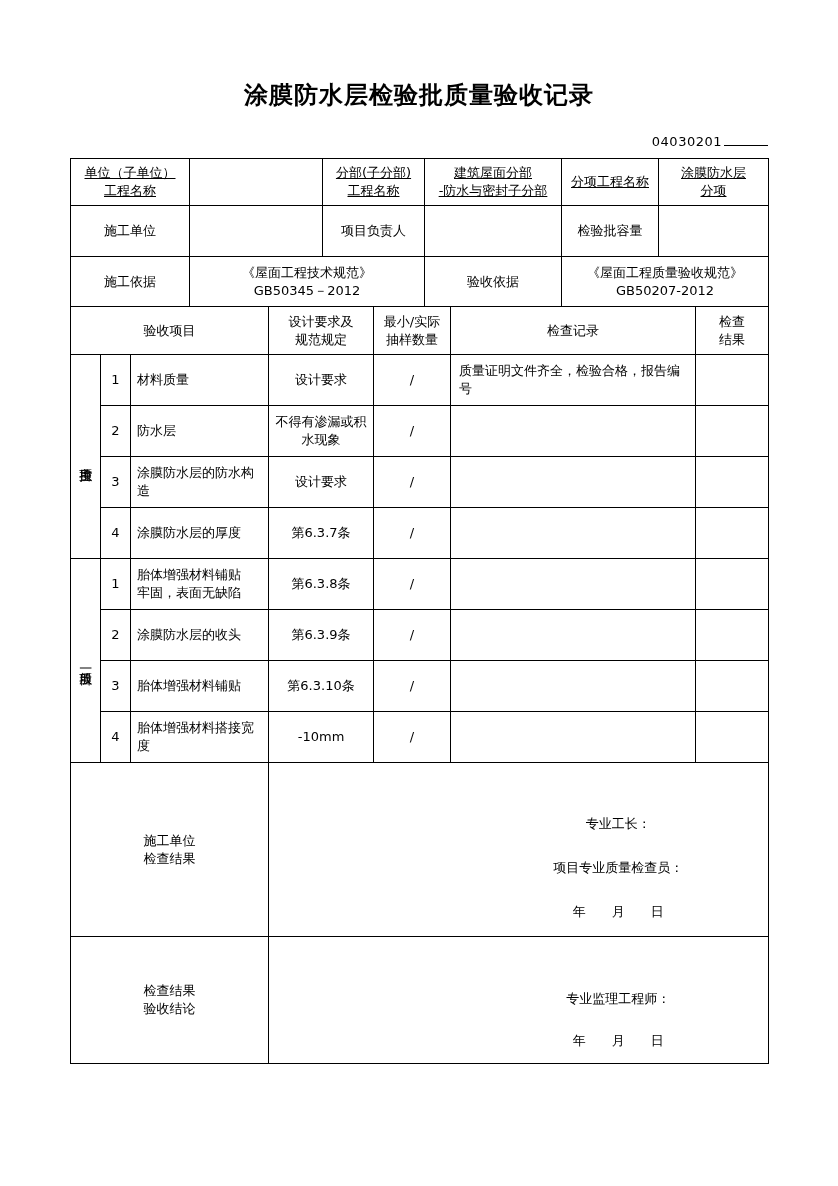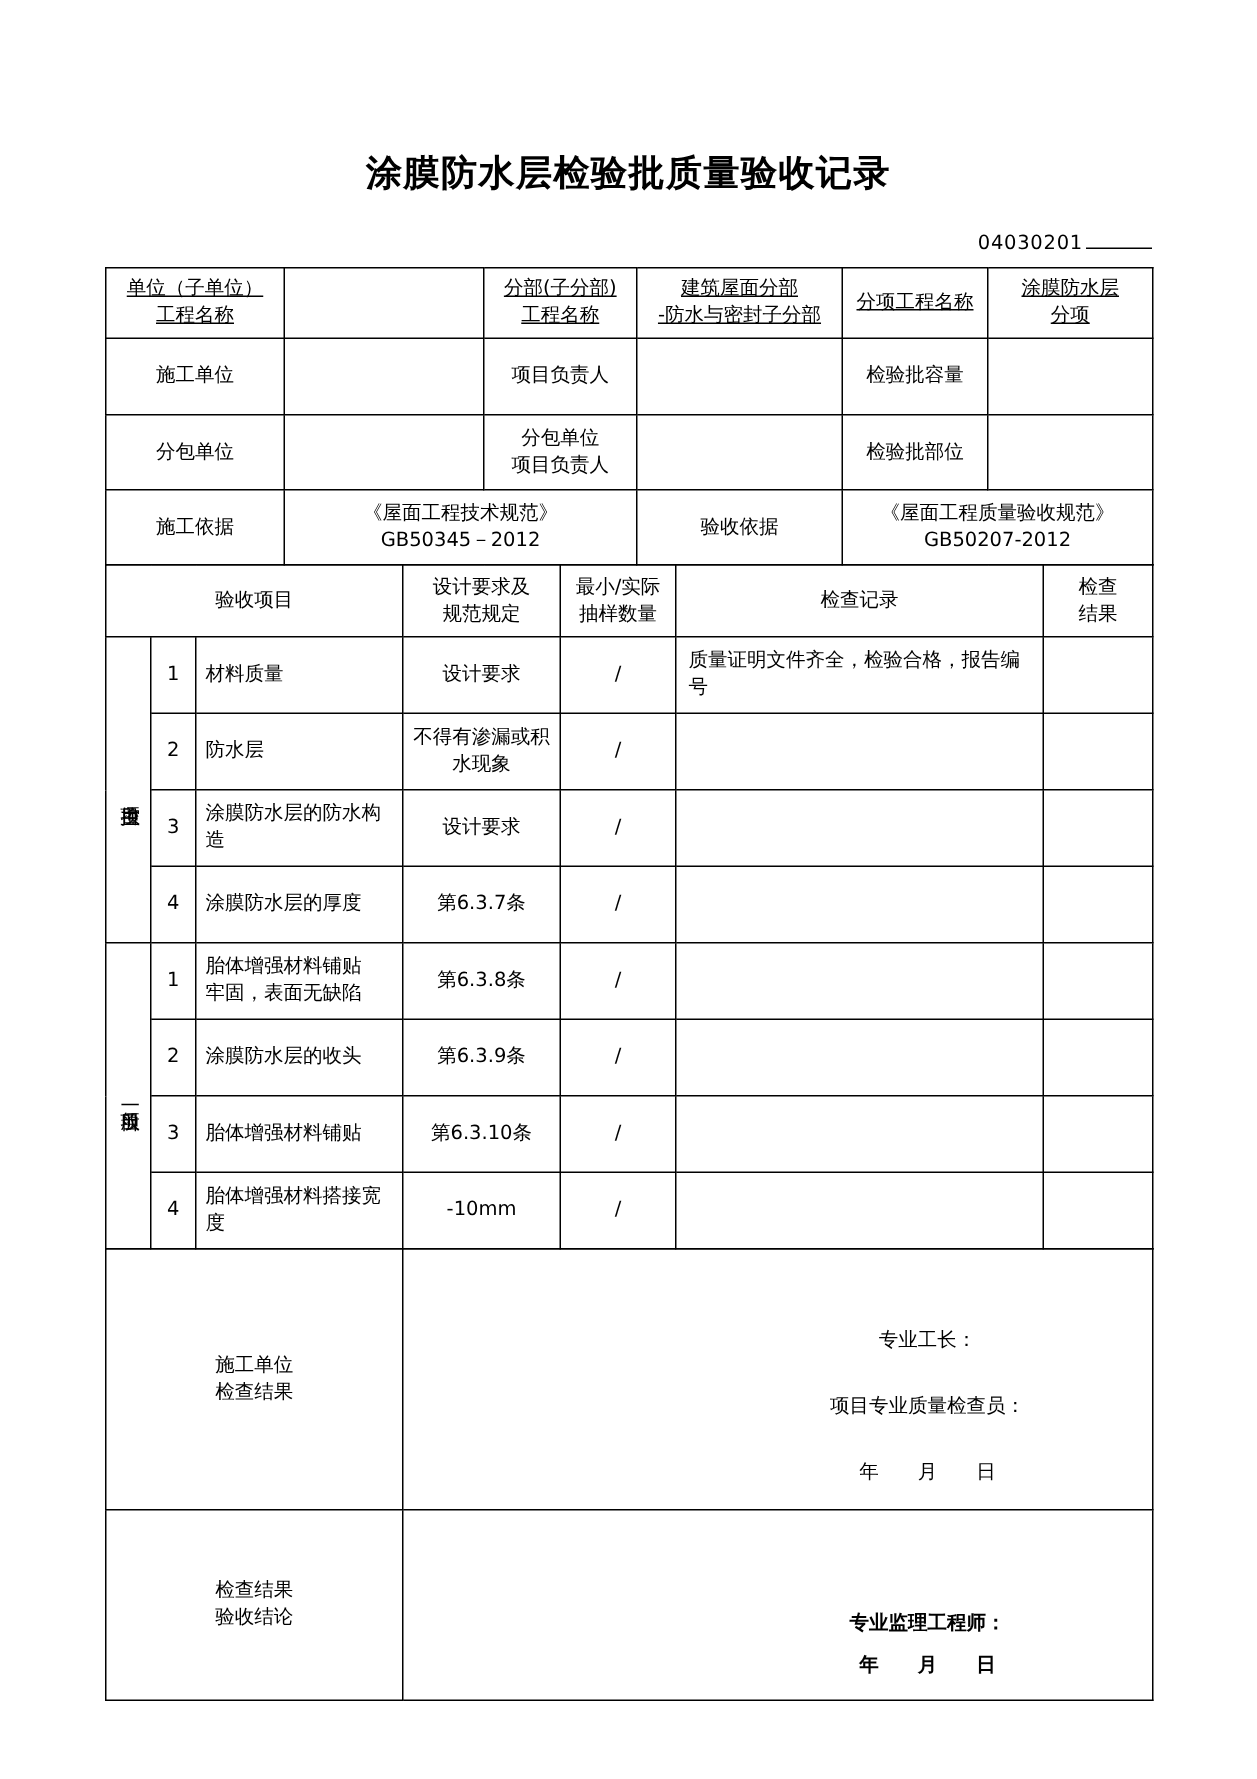--- a/index.html
+++ b/index.html
@@ -12,21 +12,20 @@
   }
   .page { width: 838px; height: 1186px; padding-top: 80px; }
 
   .title {
     text-align: center;
     font-size: 24px;
     font-weight: bold;
     letter-spacing: 1px;
     line-height: 30px;
     margin-bottom: 22px;
-    margin-top: 20px;
   }
 
   .form-number-row {
     width: 698px;
     margin: 0 auto 6px 70px;
     text-align: right;
     font-size: 13px;
     height: 20px;
     line-height: 20px;
   }
@@ -82,21 +81,21 @@
   .signoff-content { vertical-align: bottom; padding: 0; }
   .signoff-lines {
     margin-left: 40%;
     width: 60%;
     display: flex;
     flex-direction: column;
     gap: 28px;
     padding-bottom: 16px;
     text-align: center;
   }
-  .signoff-lines.short { gap: 12px; padding-bottom: 14px; font-weight: bold; }
+  .signoff-lines.short { gap: 26px; padding-bottom: 14px; }
   .signoff-line { line-height: 16px; }
 </style>
 </head>
 <body>
 
 <div class="page">
 
   <div class="title">涂膜防水层检验批质量验收记录</div>
 
   <div class="form-number-row">
@@ -124,29 +123,20 @@
       <td>分项工程名称</td>
       <td class="ml">涂膜防水层
 分项</td>
     </tr>
     <tr class="h51">
       <td>施工单位</td>
       <td></td>
       <td>项目负责人</td>
       <td></td>
       <td>检验批容量</td>
-      <td></td>
-    </tr>
-    <tr class="h50">
-      <td>分包单位</td>
-      <td></td>
-      <td class="ml">分包单位
-项目负责人</td>
-      <td></td>
-      <td>检验批部位</td>
       <td></td>
     </tr>
     <tr class="h50">
       <td>施工依据</td>
       <td colspan="2" class="ml">《屋面工程技术规范》
 GB50345－2012</td>
       <td>验收依据</td>
       <td colspan="2" class="ml">《屋面工程质量验收规范》
 GB50207-2012</td>
     </tr>

